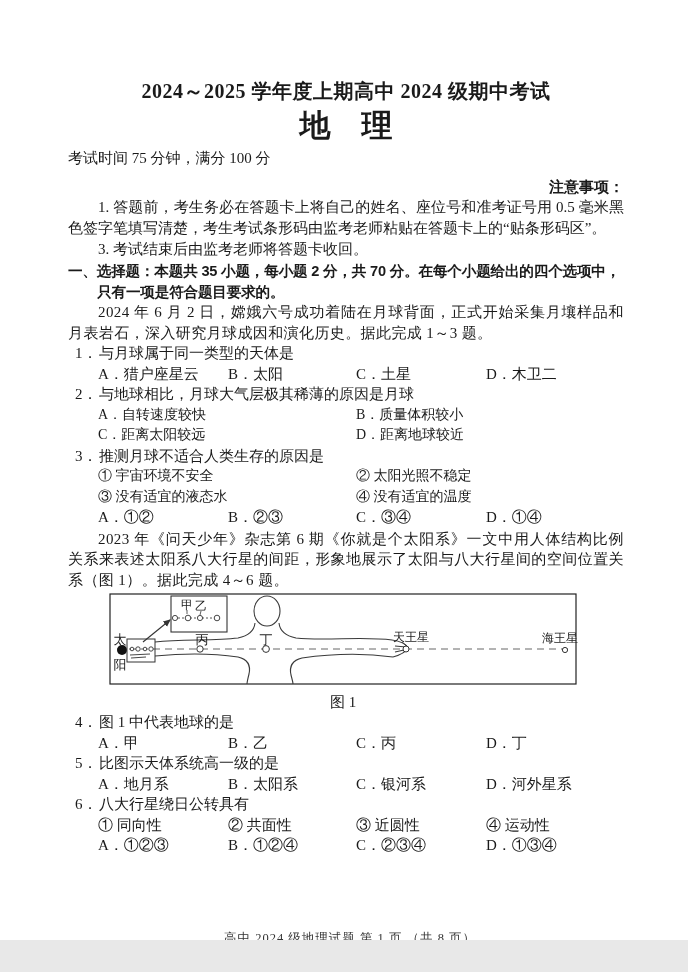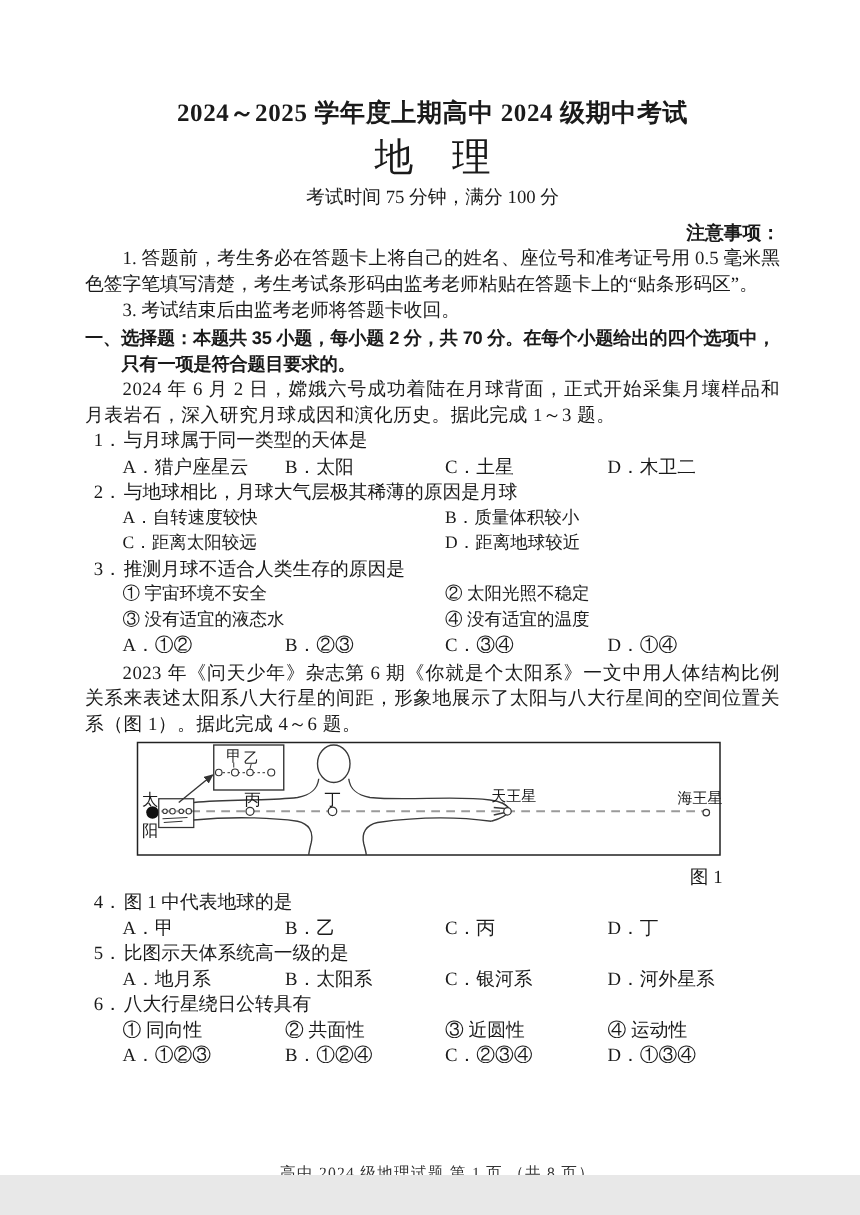--- a/index.html
+++ b/index.html
@@ -12,25 +12,25 @@
     overflow:hidden;
     margin:0 auto;
   }
   .content{padding:78px 64px 0 68px;}
   .title{
     font-size:20px;line-height:26px;font-weight:600;
     text-align:center;margin:0;letter-spacing:0.5px;
     font-family:"Liberation Serif", serif;
   }
   .subject{
-    font-size:31px;line-height:40px;font-weight:normal;
+    font-size:31px;line-height:40px;font-weight:bold;
     text-align:center;margin:2px 0 0 0;
   }
   .examinfo{
-    font-size:15px;line-height:21px;text-align:center;margin:2px 0 0 0;
+    font-size:15px;line-height:21px;text-align:left;margin:2px 0 0 0;
   }
   .notice-h{
     font-family:"Liberation Sans", sans-serif;
     font-size:15px;line-height:21px;font-weight:bold;
     margin:7px 0 0 0;
     text-align:right;
   }
   .note{
     font-size:15px;line-height:21px;margin:0;
     text-indent:2em;text-align:justify;
@@ -50,21 +50,21 @@
   .opts4{
     display:grid;grid-template-columns:130px 128px 130px 1fr;
     padding-left:30px;font-size:15px;line-height:20.5px;
   }
   .opts2{
     display:grid;grid-template-columns:258px 1fr;
     padding-left:30px;font-size:14px;line-height:20.5px;
   }
   .figwrap{width:470px;margin:2px 0 0 40px;}
   .figwrap svg{display:block;}
-  .figcaption{text-align:right;font-size:15px;line-height:20px;margin:6px 0 0 0;}
+  .figcaption{text-align:center;font-size:15px;line-height:20px;margin:6px 0 0 0;}
   .figtext{font-size:13px;fill:#1a1a1a;font-family:"Liberation Serif",serif;}
   .figtext.small{font-size:12px;}
   .footer{
     position:absolute;left:0;right:0;top:930px;
     text-align:center;font-size:12.5px;color:#333;letter-spacing:1px;margin-left:12px;
   }
 </style>
 </head>
 <body>
 

